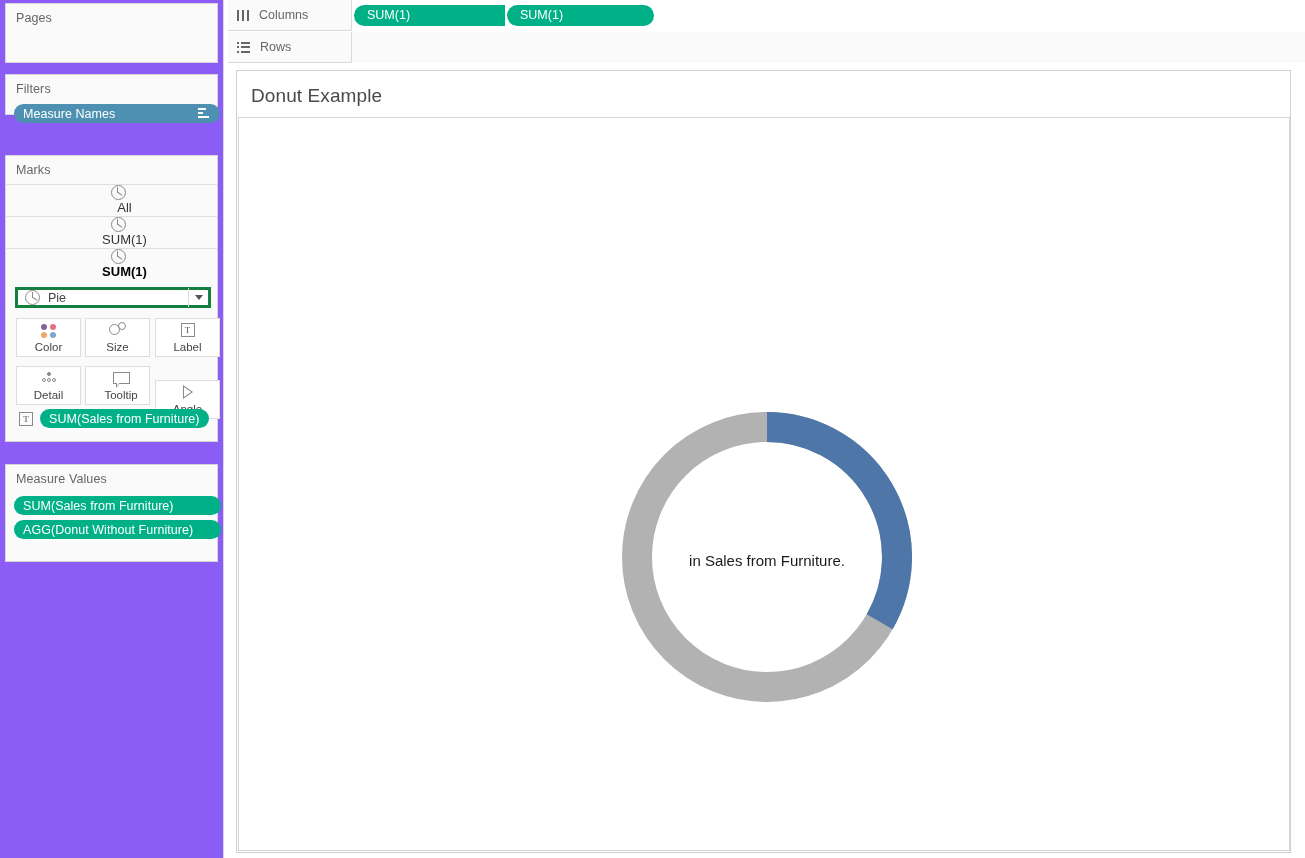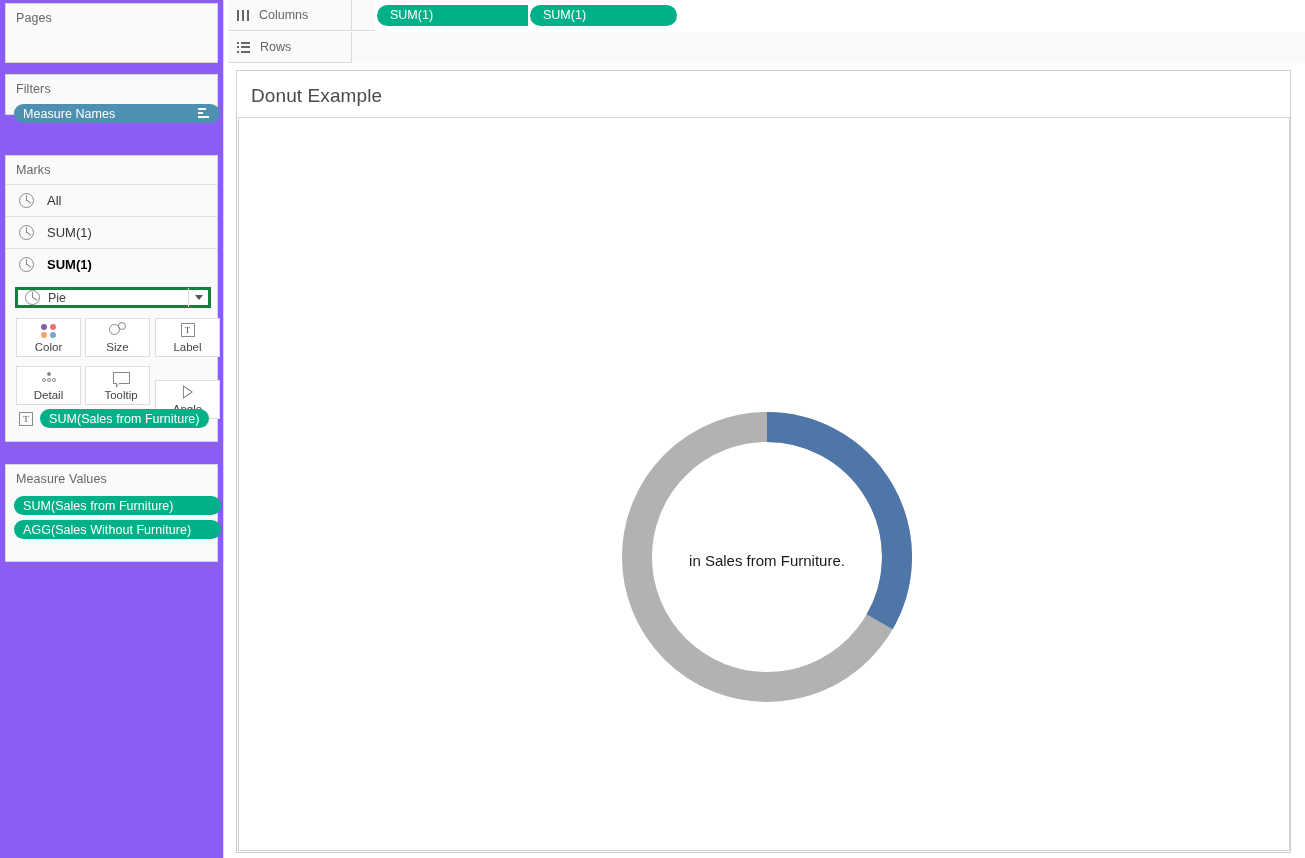--- a/index.html
+++ b/index.html
@@ -95,20 +95,21 @@
   
   .marks-row {
     position: absolute;
     left: 0; width: 211px;
     height: 32px;
     display: flex;
     align-items: center;
     border-top: 1px solid #e0e0e0;
     padding-left: 13px;
     background: #fafafa;
+    flex-direction: column;
   }
   .marks-row .label {
     font-size: 13px;
     color: #333333;
     margin-left: 13px;
   }
   .marks-row.selected .label { font-weight: bold; color: #000000; }
   #marks-row-all { top: 28px; }
   #marks-row-sum1 { top: 60px; }
   #marks-row-sum2 { top: 92px; }
@@ -311,21 +312,21 @@
   
   .shelf {
     position: absolute;
     left: 228px;
     height: 31px;
     background: #fafafa;
     border-bottom: 1px solid #d9d9d9;
     display: flex;
     align-items: center;
   }
-  #columns-shelf { top: 0px; width: 1077px; gap: 23px; }
+  #columns-shelf { top: 0px; width: 1077px; }
   #rows-shelf    { top: 32px; width: 1077px; }
 
   .shelf-label-box {
     width: 124px;
     height: 31px;
     display: flex;
     align-items: center;
     border-right: 1px solid #d9d9d9;
     padding-left: 9px;
   }
@@ -534,21 +535,21 @@
 
       <div id="marks-label-row">
         <span class="t-box">T</span>
         <span class="pill pill-green">SUM(Sales from Furniture)</span>
       </div>
     </div>
 
     <div class="card" id="measure-values-card">
       <div class="card-title">Measure Values</div>
       <span class="pill pill-green" id="mv-pill-1">SUM(Sales from Furniture)</span>
-      <span class="pill pill-green" id="mv-pill-2">AGG(Sales Without Furniture)</span>
+      <span class="pill pill-green" id="mv-pill-2">AGG(Donut Without Furniture)</span>
     </div>
   </div>
 
   <div class="shelf" id="columns-shelf">
     <div class="shelf-label-box">
       <span class="cols-icon">
           <i></i>
           <i></i>
           <i></i>
         </span>

